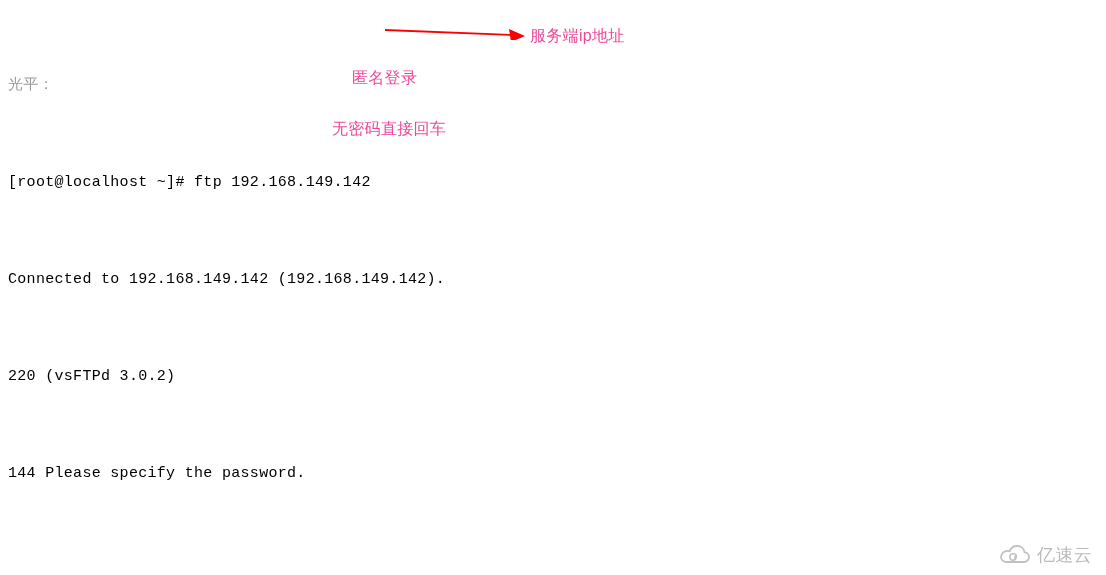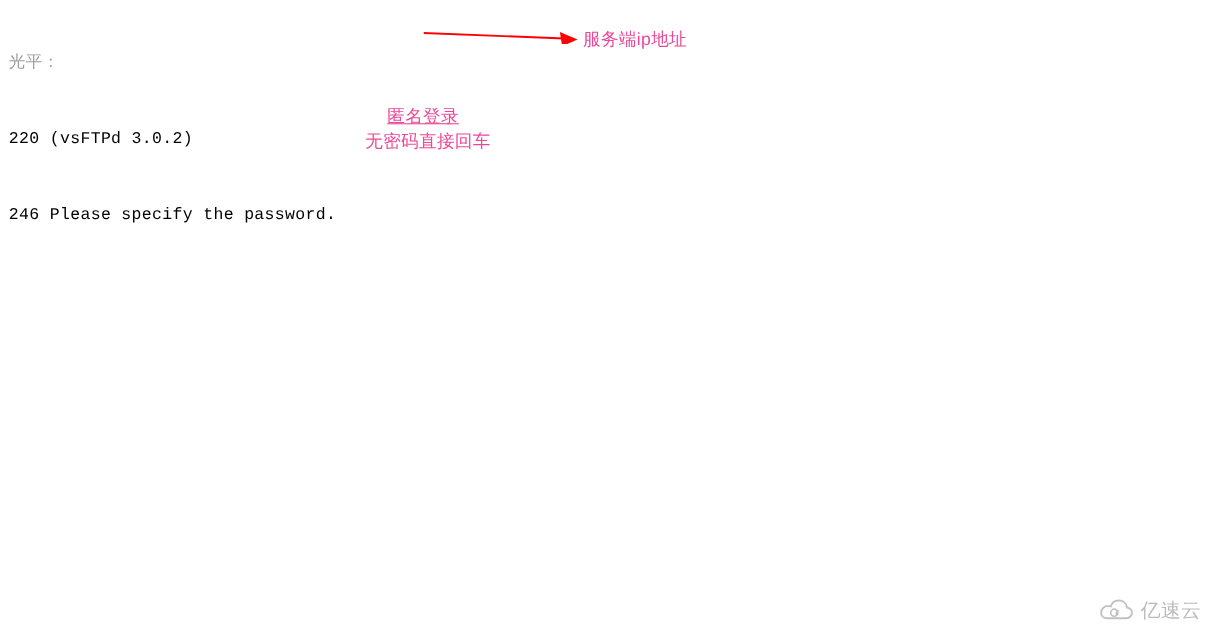--- a/index.html
+++ b/index.html
@@ -11,21 +11,21 @@
       width: 1106px;
       height: 575px;
       position: relative;
       letter-spacing: 0.3px;
     }
     .terminal {
       padding: 0 8px;
       line-height: 23px;
       white-space: pre;
     }
-    .line { display: block; }
+    .line { display: block; margin-top: 28px; }
     .faded { color: #999999; }
     .annot {
       position: absolute;
       color: #ec4899;
       font-family: "Microsoft YaHei", sans-serif;
       font-size: 16px;
       white-space: nowrap;
     }
     .arrow {
       position: absolute;
@@ -42,22 +42,24 @@
       color: #555;
       font-family: "Microsoft YaHei", sans-serif;
       font-size: 18px;
     }
   </style>
 </head>
 <body>
 
 <div class="terminal">
   <span class="line faded">光平：</span>
+  <span class="line">[root@localhost ~]# ftp 192.168.149.142</span>
+  <span class="line">Connected to 192.168.149.142 (192.168.149.142).</span>
   <span class="line">220 (vsFTPd 3.0.2)</span>
-  <span class="line">246 Please specify the password.</span>
+  <span class="line">144 Please specify the password.</span>
   
   
   
   
   
   
   
   
   
   
@@ -68,21 +70,21 @@
   
   
 </div>
 
 <svg class="arrow" style="left:385px; top:20px;" width="140" height="20" viewBox="0 0 140 20">
   <line x1="0" y1="10" x2="128" y2="15" stroke="#ff0000" stroke-width="1.8"></line>
   <polygon points="140,16 124,9 126,22" fill="#ff0000"></polygon>
 </svg>
 
 <div class="annot" style="left:530px; top:26px;">服务端ip地址</div>
-<div class="annot" style="left:352px; top:96px;text-decoration:underline;">匿名登录</div>
+<div class="annot" style="left:352px; top:68px;">匿名登录</div>
 <div class="annot" style="left:332px; top:119px;">无密码直接回车</div>
 
 <div class="watermark">
   <svg width="34" height="24" viewBox="0 0 34 24">
     <path d="M26 19c3 0 5-2.5 5-5 0-2.5-2-4.5-4.5-4.8C26 5.5 23 3 19 3c-3.5 0-6.3 2.2-7.2 5.3C11 8 10.2 7.8 9.3 7.8 6 7.8 3 10.5 3 14c0 3 2.5 5 5.5 5H26z" fill="none" stroke="#666" stroke-width="1.8"></path>
     <circle cx="15" cy="14" r="3.2" fill="none" stroke="#666" stroke-width="1.5"></circle>
     <path d="M17 16 A3 3 0 0 1 19 12" fill="none" stroke="#666" stroke-width="1.5"></path>
   </svg>
   <span>亿速云</span>
 </div>

